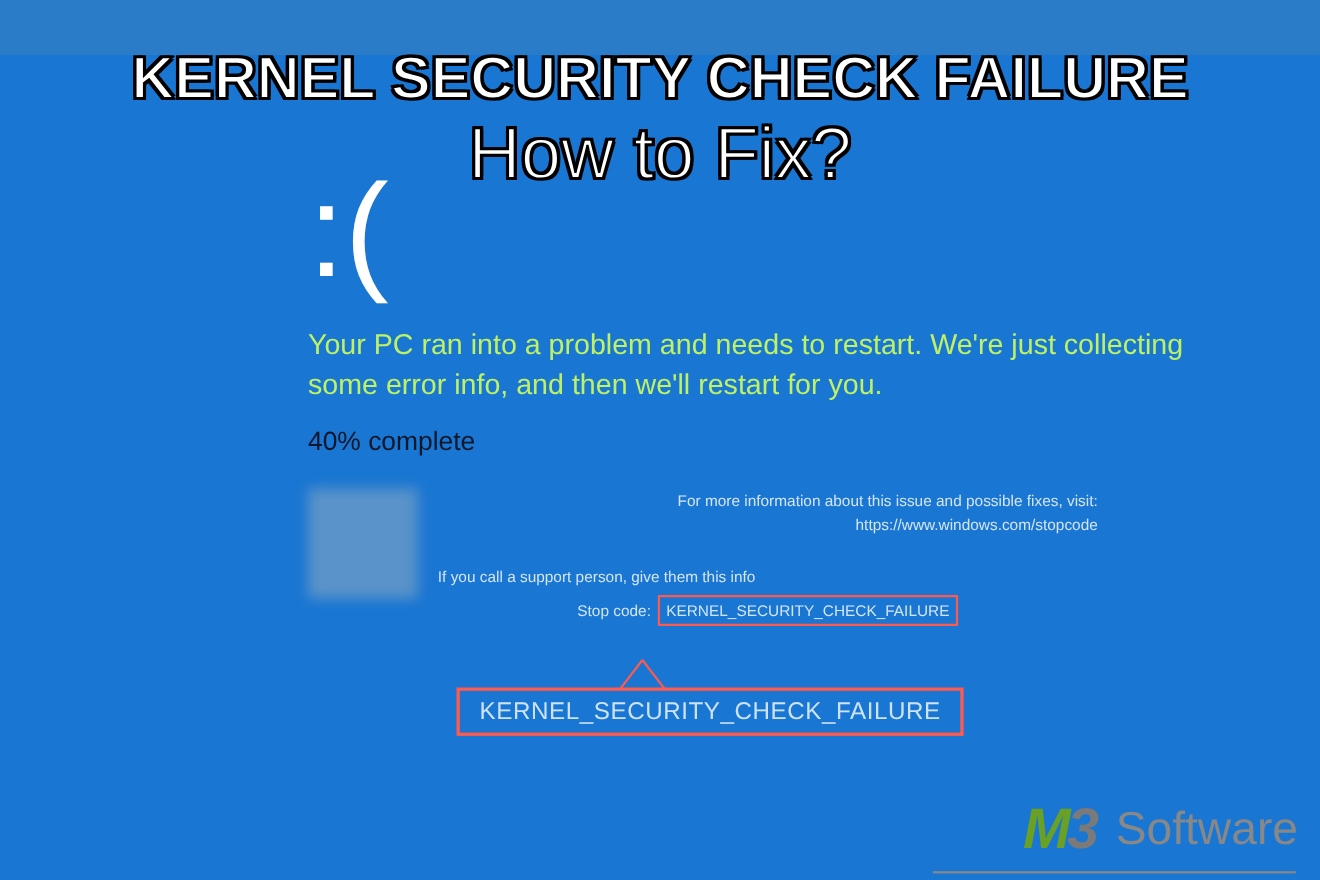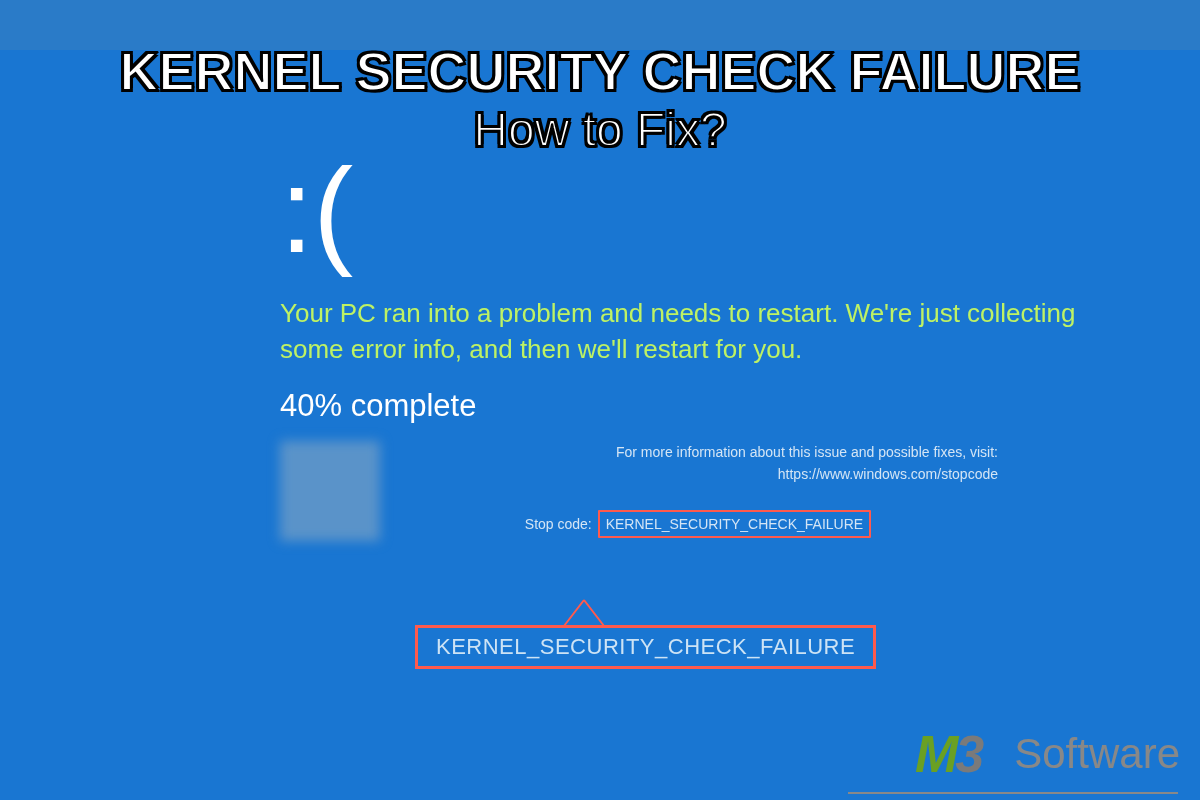--- a/index.html
+++ b/index.html
@@ -28,21 +28,21 @@
 .title-overlay .line1, .title-overlay .line2 {
   font-size: 54px;
   font-weight: 700;
   color: #fff;
   -webkit-text-stroke: 2px #000;
   text-shadow: 2px 2px 0 #000, -2px -2px 0 #000, 2px -2px 0 #000, -2px 2px 0 #000;
   line-height: 1.15;
 }
 .title-overlay .line2 {
   font-weight: 500;
-  font-size: 48px;
+  font-size: 66px;
 }
 .bsod {
   position: absolute;
   top: 150px;
   left: 280px;
   right: 60px;
   color: #e8f1fa;
 }
 .sad-face {
   font-size: 120px;
@@ -53,24 +53,24 @@
 }
 .message {
   font-size: 26px;
   font-weight: 300;
   line-height: 1.4;
   margin-bottom: 20px;
   color: #bef264;
   max-width: 820px;
 }
 .progress {
-  font-size: 31px;
-  font-weight: 300;
-  margin-bottom: 17px;
-  color: #ffffff;
+  font-size: 24px;
+  font-weight: 300;
+  margin-bottom: 28px;
+  color: #0f172a;
 }
 .info-row {
   display: flex;
   gap: 18px;
   align-items: flex-start;
 }
 .qr-placeholder {
   width: 100px;
   height: 100px;
   background: #5a93c9;
@@ -133,21 +133,21 @@
   font-size: 52px;
   font-weight: 800;
   font-style: italic;
   color: #7a7a7a;
   margin-left: -4px;
 }
 .logo-word {
   font-size: 42px;
   font-weight: 400;
   color: #888;
-  margin-left: 26px;
+  margin-left: 11px;
   position: relative;
   top: -4px;
 }
 .logo-underline {
   position: absolute;
   bottom: 6px;
   right: 22px;
   width: 330px;
   height: 2px;
   background: #888;
@@ -164,20 +164,21 @@
 </div>
 
 <div class="bsod">
   <div class="sad-face">:(</div>
   <div class="message">Your PC ran into a problem and needs to restart. We're just collecting some error info, and then we'll restart for you.</div>
   <div class="progress">40% complete</div>
   <div class="info-row">
     <div class="qr-placeholder"></div>
     <div class="info-text">
       <div class="more-info">For more information about this issue and possible fixes, visit: https://www.windows.com/stopcode</div>
+      <div class="support">If you call a support person, give them this info</div>
       <div class="stopcode-line">
         <span>Stop code:</span>
         <span class="highlight-box">
           <span>KERNEL_SECURITY_CHECK_FAILURE</span>
         </span>
       </div>
     </div>
   </div>
 </div>
 

